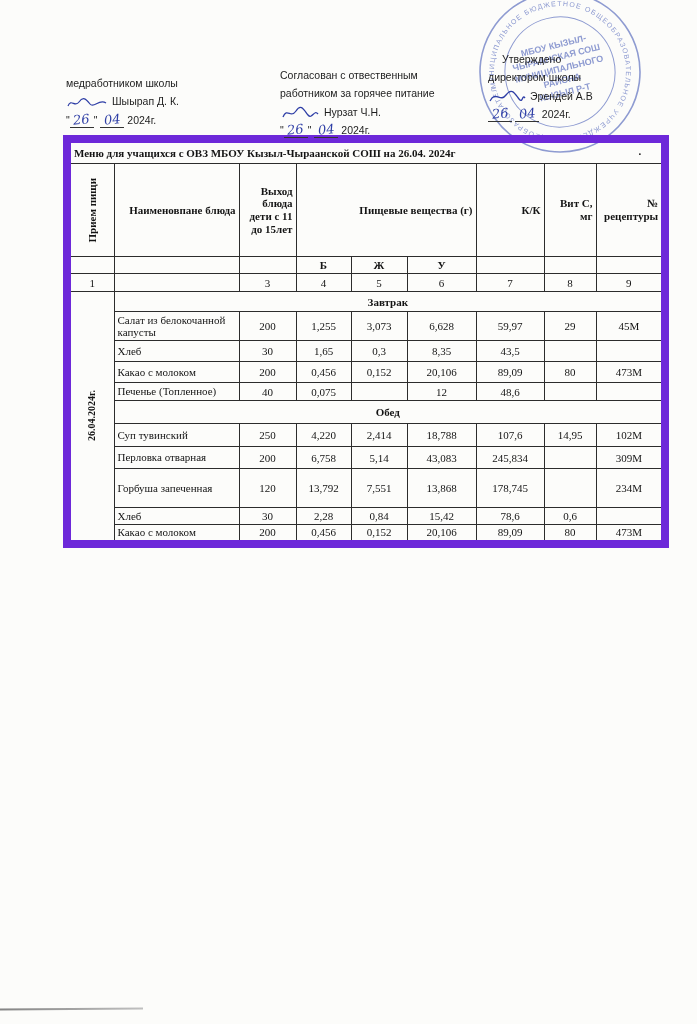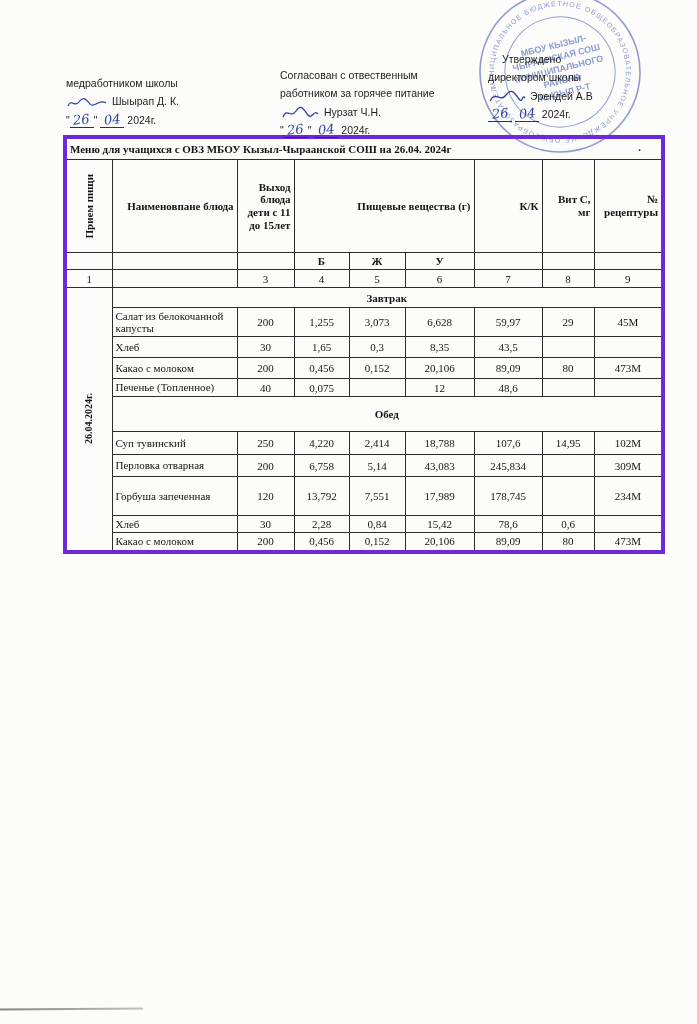--- a/index.html
+++ b/index.html
@@ -18,21 +18,21 @@
   .q{font-family:"Liberation Sans",sans-serif;color:#1d1d1d;}
 
   
   .stamp{position:absolute;left:474px;top:-14px;z-index:1;opacity:.8;}
 
   
   table.menu{position:absolute;left:63px;top:135px;width:598px;border-collapse:collapse;
              table-layout:fixed;z-index:2;background:transparent;}
   table.menu td{border:1px solid #2c2c2c;padding:0 3px;font-size:11px;vertical-align:middle;
                 overflow:hidden;}
-  table.menu{border:4px solid #6d28d9;}
+  table.menu{border:8px solid #6d28d9;}
   .title-row td{border-bottom:1.5px solid #222;font-weight:bold;font-size:13.5px;height:20px;
                 padding:0 2px;position:relative;}
   .title-dot{position:absolute;right:20px;top:2px;font-weight:bold;}
   .hdr td{font-weight:bold;text-align:right;font-size:12px;line-height:1.15;height:92px;}
   .vert{writing-mode:vertical-rl;transform:rotate(180deg);margin:0 auto;line-height:1.2;}
   .buj-row td{height:16px;text-align:center;font-weight:bold;font-size:12px;}
   .nums-row td{height:17px;text-align:center;font-size:11px;}
   .banner td{font-weight:bold;text-align:center;font-size:13px;height:19px;margin-top:31px;}
   .dish{font-size:10px;text-align:left;line-height:1.1;padding:1px 3px;margin-left:16px;}
   .val{text-align:center;font-size:10.5px;}
@@ -211,21 +211,21 @@
       <td class="dish">Печенье (Топленное)</td>
       <td class="val">40</td>
       <td class="val">0,075</td>
       <td class="val"></td>
       <td class="val">12</td>
       <td class="val">48,6</td>
       <td class="val"></td>
       <td class="val"></td>
     </tr>
 
-    <tr class="banner" style="height:35px;">
+    <tr class="banner" style="height:23px;">
       <td colspan="8">Обед</td>
     </tr>
 
     <tr style="height:23px;">
       <td class="dish">Суп тувинский</td>
       <td class="val">250</td>
       <td class="val">4,220</td>
       <td class="val">2,414</td>
       <td class="val">18,788</td>
       <td class="val">107,6</td>
@@ -240,21 +240,21 @@
       <td class="val">43,083</td>
       <td class="val">245,834</td>
       <td class="val"></td>
       <td class="val">309М</td>
     </tr>
     <tr style="height:39px;">
       <td class="dish">Горбуша запеченная</td>
       <td class="val">120</td>
       <td class="val">13,792</td>
       <td class="val">7,551</td>
-      <td class="val">17,989</td>
+      <td class="val">13,868</td>
       <td class="val">178,745</td>
       <td class="val"></td>
       <td class="val">234М</td>
     </tr>
     <tr style="height:17px;">
       <td class="dish">Хлеб</td>
       <td class="val">30</td>
       <td class="val">2,28</td>
       <td class="val">0,84</td>
       <td class="val">15,42</td>

